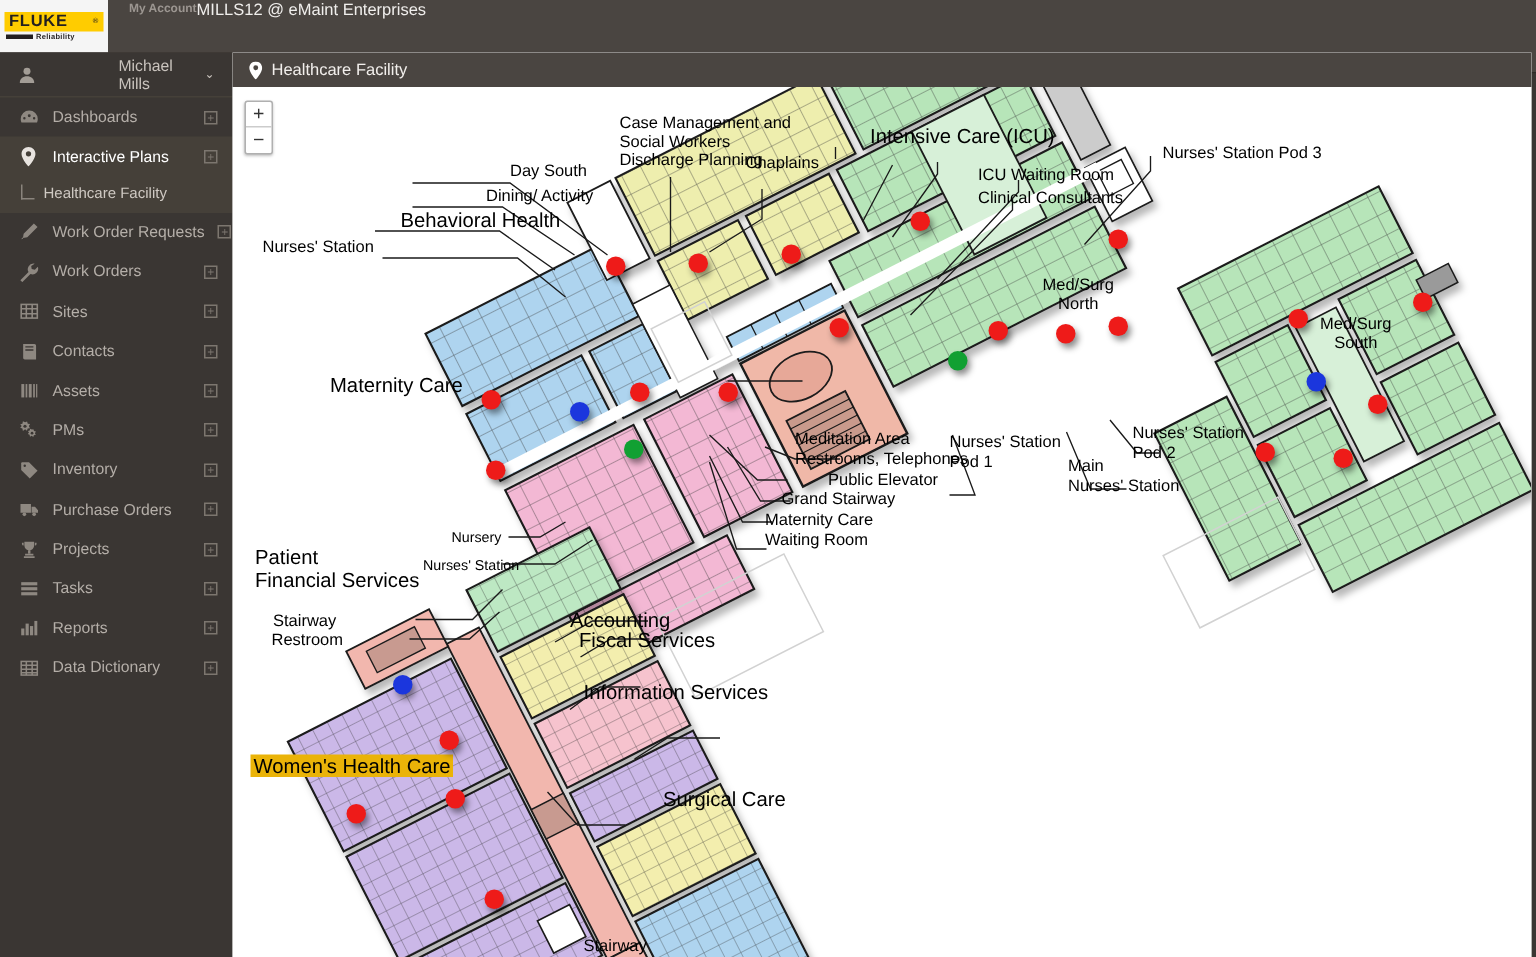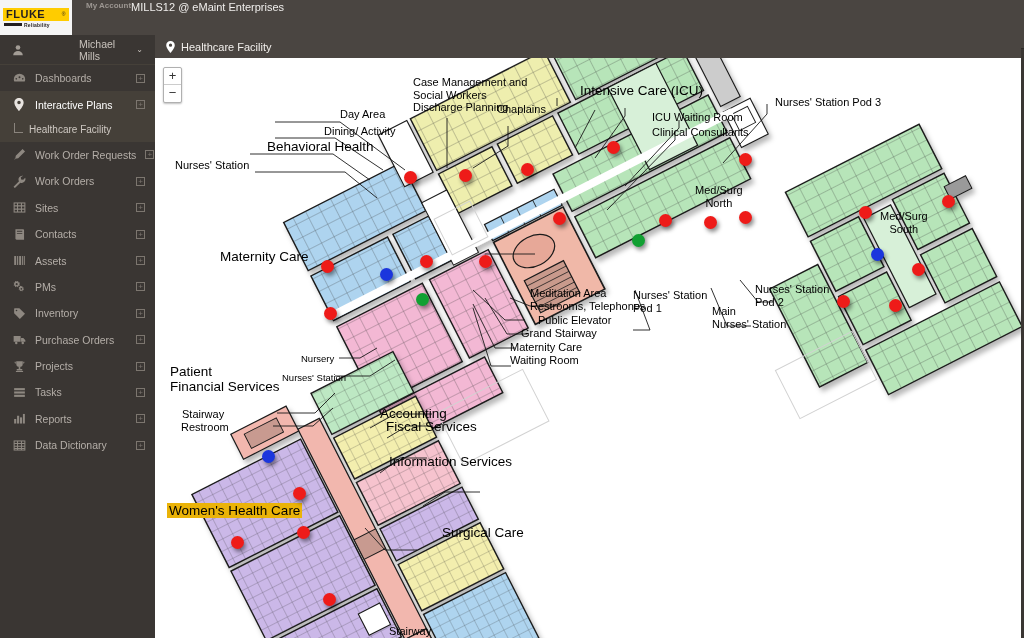--- a/index.html
+++ b/index.html
@@ -555,32 +555,32 @@
       </svg>
 
       <div class="lbl-t lbl-mid" style="left:258px; top:18px;">Case Management and
 Social Workers
 Discharge Planning</div>
       <div class="lbl-t lbl-mid" style="left:342px; top:45px;">Chaplains</div>
       <div class="lbl-t lbl-big" style="left:425px; top:25px;">Intensive Care (ICU)</div>
       <div class="lbl-t lbl-mid" style="left:497px; top:41px;margin-top:27px;">Clinical Consultants</div>
       <div class="lbl-t lbl-mid" style="left:497px; top:53px;">ICU Waiting Room</div>
       <div class="lbl-t lbl-mid" style="left:620px; top:38px;">Nurses' Station Pod 3</div>
-      <div class="lbl-t lbl-mid" style="left:185px; top:50px;">Day Area</div>
+      <div class="lbl-t lbl-mid" style="left:185px; top:50px;">Day South</div>
       <div class="lbl-t lbl-mid" style="left:169px; top:67px;">Dining/ Activity</div>
       <div class="lbl-t lbl-big" style="left:112px; top:81px;">Behavioral Health</div>
       <div class="lbl-t lbl-mid" style="left:20px; top:101px;">Nurses' Station</div>
       <div class="lbl-t lbl-mid" style="left:540px; top:126px; text-align:center;">Med/Surg
 North</div>
       <div class="lbl-t lbl-mid" style="left:725px; top:152px; text-align:center;">Med/Surg
 South</div>
       <div class="lbl-t lbl-big" style="left:65px; top:191px;">Maternity Care</div>
       <div class="lbl-t lbl-mid" style="left:375px; top:229px;">Meditation Area</div>
       <div class="lbl-t lbl-mid" style="left:375px; top:242px;">Restrooms, Telephones</div>
-      <div class="lbl-t lbl-mid" style="left:370px; top:256px;padding-left:13px;">Public Elevator</div>
+      <div class="lbl-t lbl-mid" style="left:384px; top:256px;padding-left:13px;">Public Elevator</div>
       <div class="lbl-t lbl-mid" style="left:366px; top:269px;">Grand Stairway</div>
       <div class="lbl-t lbl-mid" style="left:355px; top:283px;">Maternity Care
 Waiting Room</div>
       <div class="lbl-t lbl-mid" style="left:478px; top:231px;">Nurses' Station
 Pod 1</div>
       <div class="lbl-t lbl-mid" style="left:600px; top:225px;">Nurses' Station
 Pod 2</div>
       <div class="lbl-t lbl-mid" style="left:557px; top:247px;">Main
 Nurses' Station</div>
       <div class="lbl-t lbl-sm" style="left:146px; top:295px;">Nursery</div>

